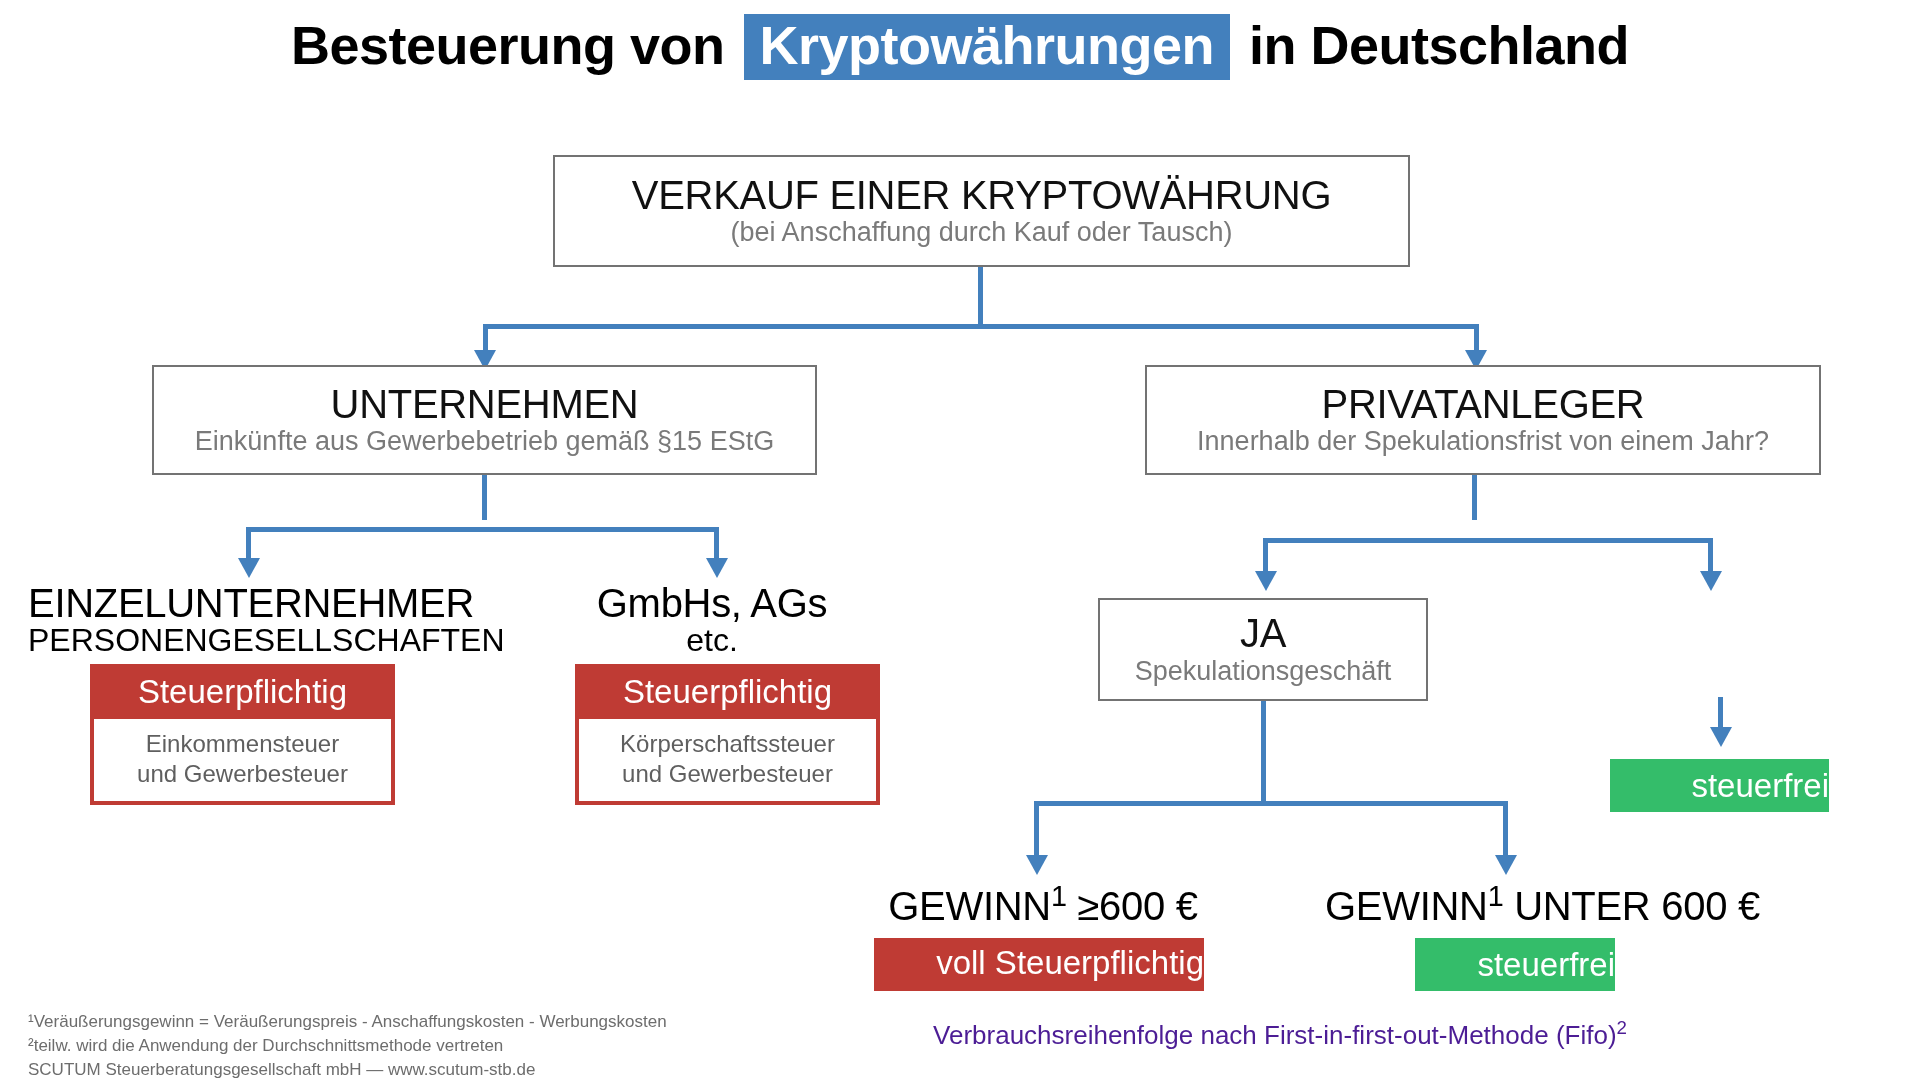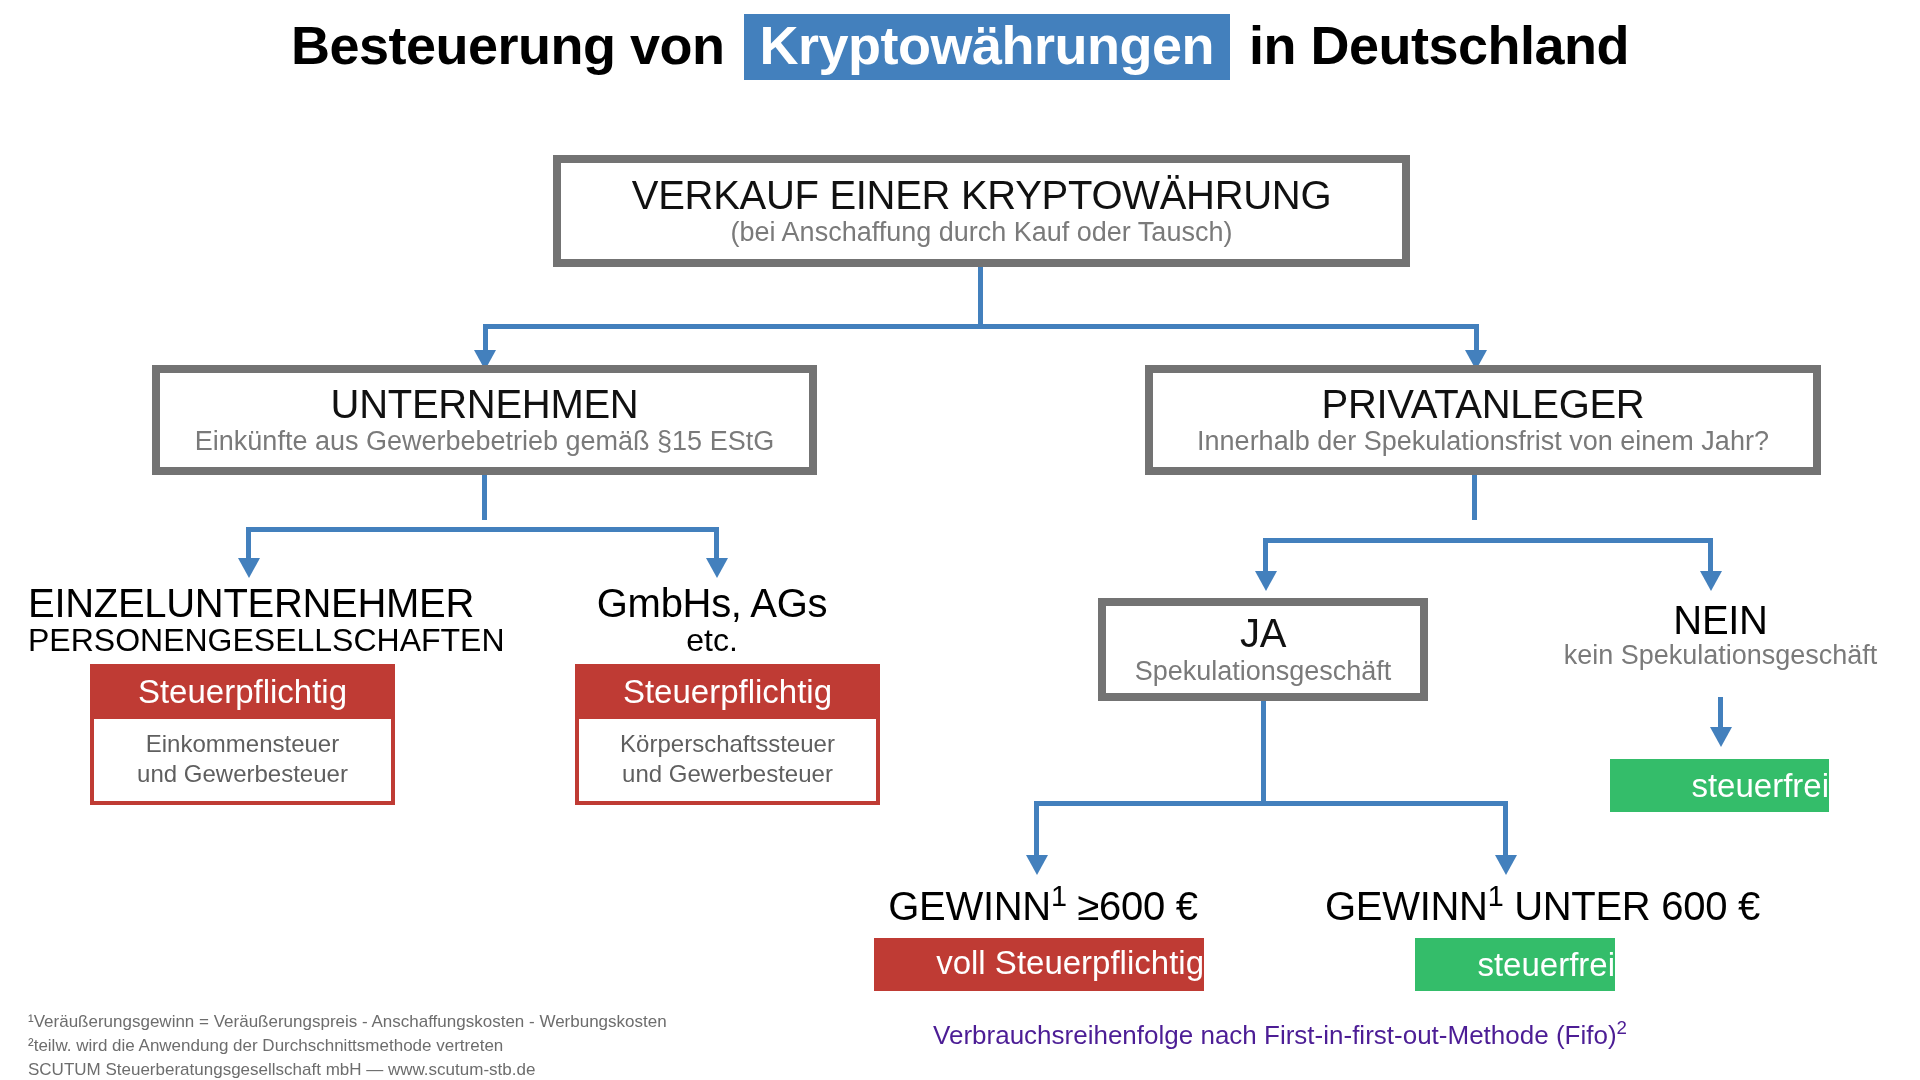--- a/index.html
+++ b/index.html
@@ -38,21 +38,21 @@
     margin: 0 19px;
     display: inline-block;
     line-height: 1.0;
   }
   .title .plain { display: inline-block; }
 
   
   .bluebox {
     position: absolute;
     box-sizing: border-box;
-    border: 8px solid #737373;
+    border: 2px solid #737373;
     background: #ffffff;
     text-align: center;
     display: flex;
     flex-direction: column;
     align-items: center;
     justify-content: center;
   }
   .bluebox .b-title {
     font-size: 40px;
     font-weight: 400;
@@ -237,24 +237,20 @@
       <div>Körperschaftssteuer</div>
       <div>und Gewerbesteuer</div>
     </div>
   </div>
 
   <div class="bluebox" style="left:1098px; top:598px; width:330px; height:103px;">
     <div class="b-title">JA</div>
     <div class="b-sub">Spekulationsgeschäft</div>
   </div>
 
-  <div class="plainhead" style="left:1533px; top:600px; width:375px;">
-    <div class="p-title">NEIN</div>
-    <div class="p-sub-grey">kein Spekulationsgeschäft</div>
-  </div>
   <div class="ln" style="left:1718px; top:697px; width:5px; height:32px;"></div>
   <div class="arrow" style="left:1710px; top:727px;"></div>
   <div class="banner green" style="left:1610px; top:759px; width:219px; height:53px; padding-top:10px;">
     <span class="bn-label">steuerfrei</span>
   </div>
 
   <div class="ln" style="left:1261px; top:701px; width:5px; height:104px;"></div>
   <div class="ln" style="left:1034px; top:801px; width:474px; height:5px;"></div>
   <div class="ln" style="left:1034px; top:801px; width:5px; height:56px;"></div>
   <div class="ln" style="left:1503px; top:801px; width:5px; height:56px;"></div>

